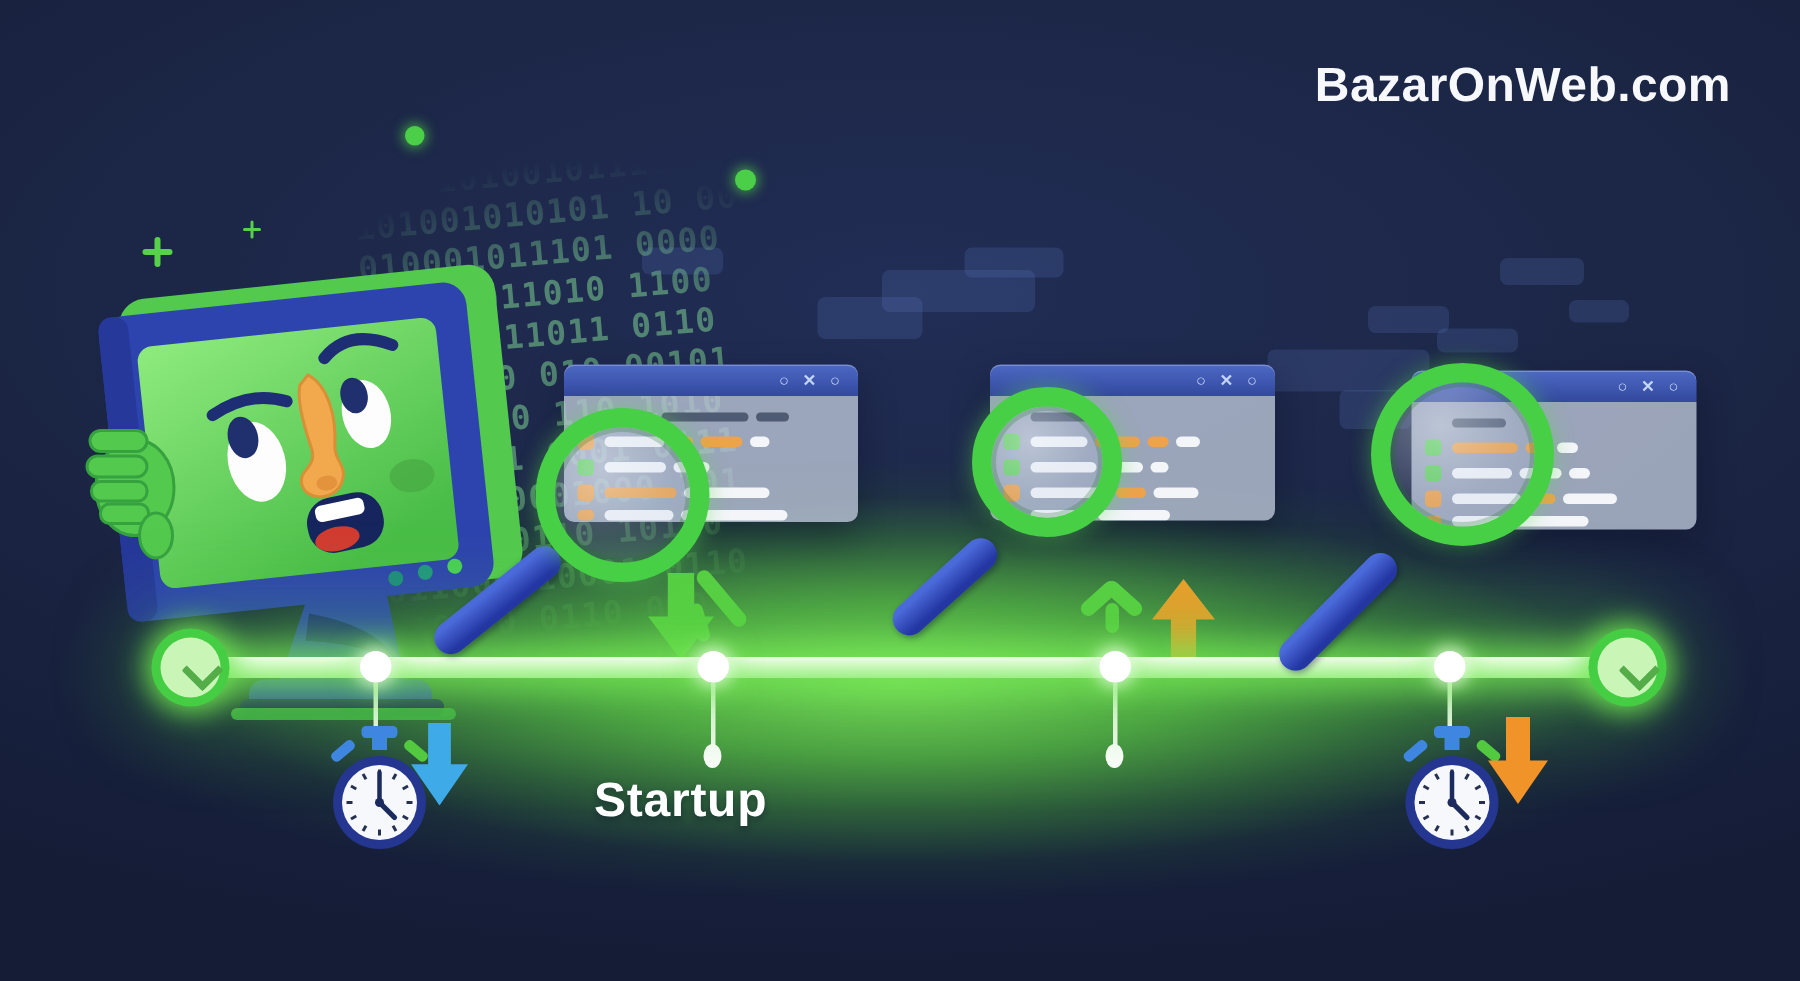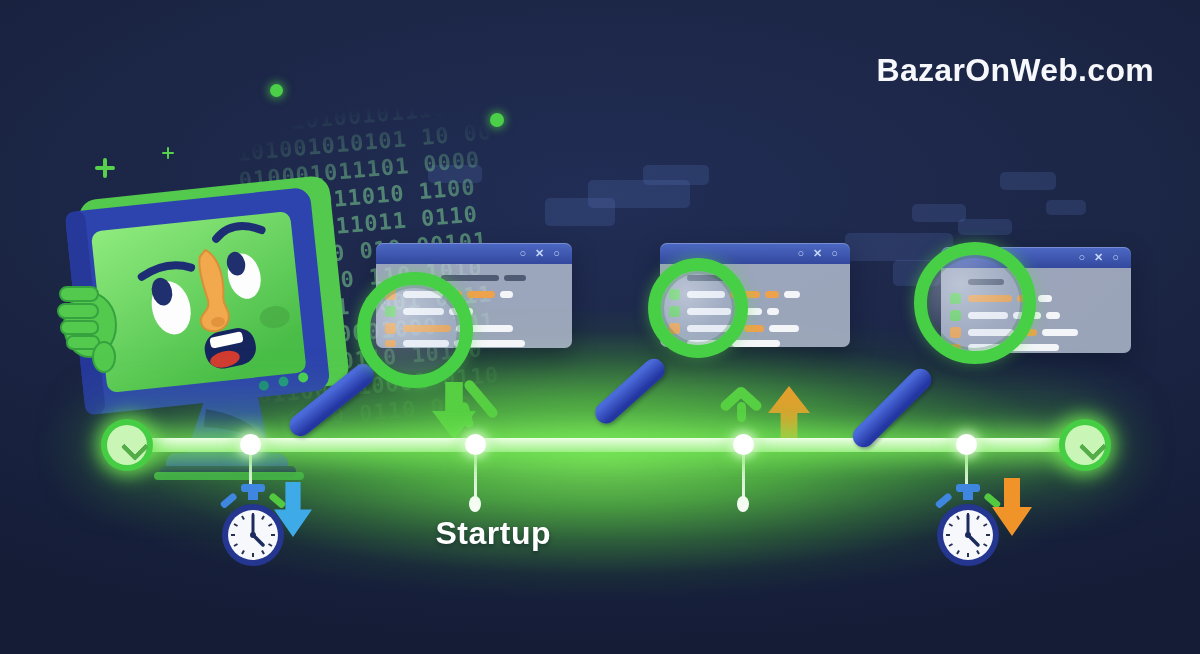--- a/index.html
+++ b/index.html
@@ -66,28 +66,28 @@
   .tl-line{position:absolute;width:3px;background:rgba(255,255,255,0.95);z-index:6;}
   .tl-dot{position:absolute;width:12px;height:16px;border-radius:50%;background:#fff;z-index:6;}
 
   
   .arrow{position:absolute;z-index:6;}
   .arrow.down{clip-path:polygon(30% 0,70% 0,70% 50%,100% 50%,50% 100%,0 50%,30% 50%);}
   .arrow.up{clip-path:polygon(50% 0,100% 50%,70% 50%,70% 100%,30% 100%,30% 50%,0 50%);}
   .gbar{position:absolute;background:#57cf43;border-radius:6px;z-index:6;}
 
   
-  .startup-label{position:absolute;left:396px;top:515px;width:155px;text-align:right;z-index:8;
+  .startup-label{position:absolute;left:396px;top:515px;width:155px;text-align:left;z-index:8;
     color:#ffffff;font-size:32px;font-weight:800;letter-spacing:0.5px;
     text-shadow:0 2px 4px rgba(10,20,40,0.45);}
   .shutdown-chip{position:absolute;left:686px;top:515px;width:134px;height:34px;z-index:8;
     background:#18213e;display:flex;align-items:center;justify-content:center;}
   .shutdown-chip span{color:#fff;font-family:"Liberation Serif",serif;font-weight:bold;font-size:27px;}
 
-  .brand{position:absolute;right:46px;top:52px;z-index:9;color:#f7f8fb;
+  .brand{position:absolute;right:46px;top:38px;z-index:9;color:#f7f8fb;
     font-size:32px;font-weight:800;letter-spacing:0.3px;}
 
   .sparkle-dot{position:absolute;border-radius:50%;background:#4bcf49;z-index:4;
     box-shadow:0 0 8px 2px rgba(80,210,70,0.6);}
   .sparkle-plus{position:absolute;z-index:4;}
   .sparkle-plus::before,.sparkle-plus::after{content:"";position:absolute;background:#57d14b;border-radius:2px;}
   .sparkle-plus::before{left:0;top:42%;width:100%;height:16%;}
   .sparkle-plus::after{top:0;left:42%;height:100%;width:16%;}
 
   svg{display:block;}

